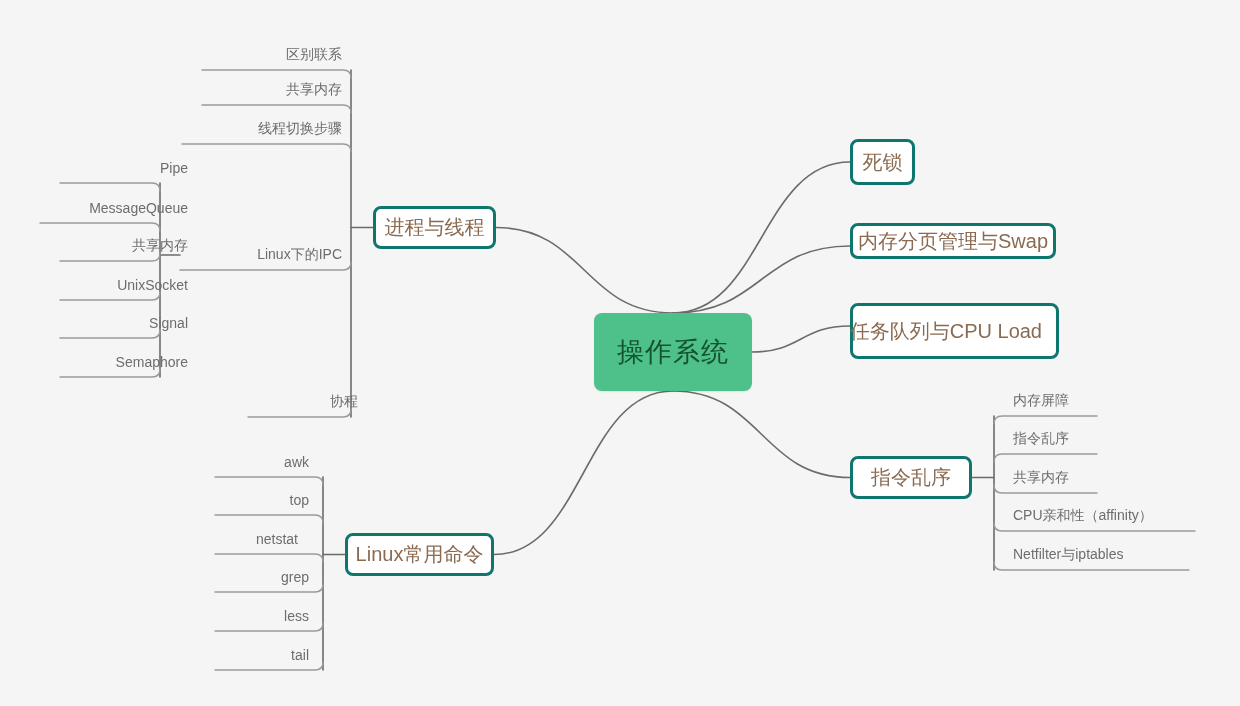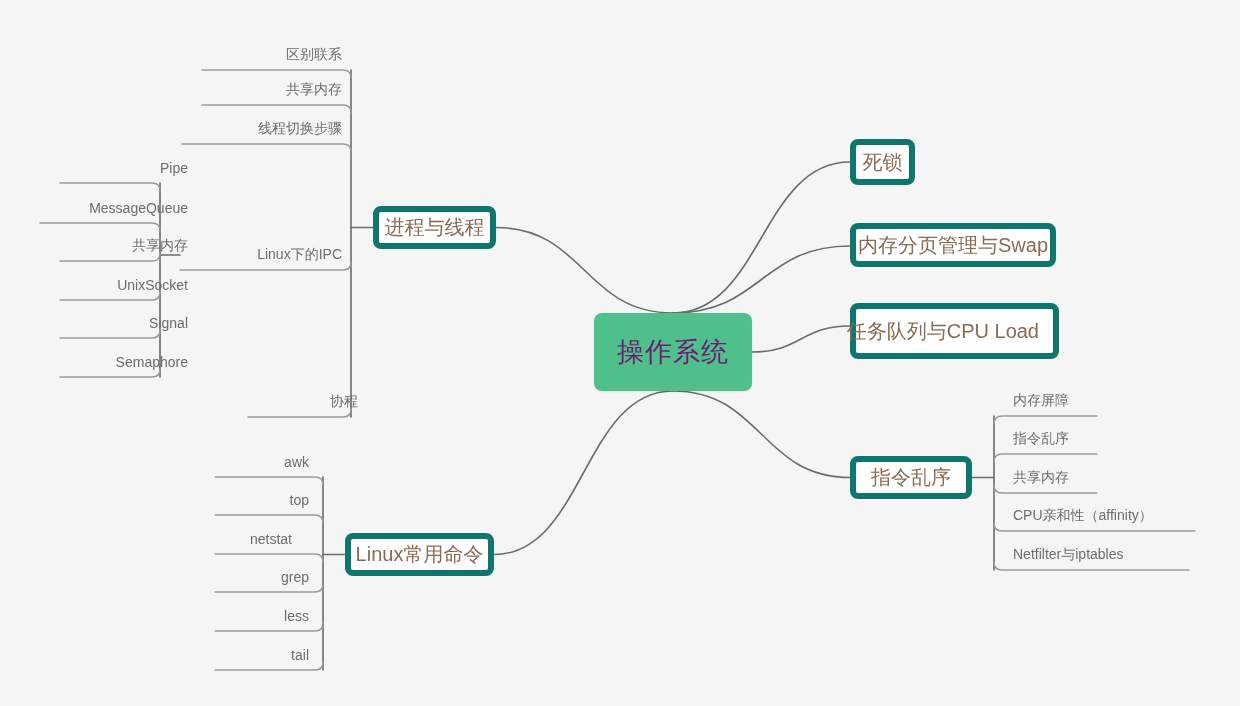--- a/index.html
+++ b/index.html
@@ -28,31 +28,31 @@
     position: absolute;
     box-sizing: border-box;
     display: flex;
     align-items: center;
     justify-content: center;
     white-space: nowrap;
   }
   
   .root {
     background: #4ec08a;
-    color: #701a75;
+    color: #14532d;
     border-radius: 8px;
     font-size: 27px;
     letter-spacing: 1px;
     padding: 0 20px;
     box-shadow: 0 1px 2px rgba(0,0,0,0.08);
   }
   
   .boxed {
     background: #ffffff;
-    border: 6px solid #0f766e;
+    border: 3px solid #0f766e;
     border-radius: 8px;
     color: #8a6b52;
     font-size: 20px;
     padding: 0 14px;
   }
   
   .leaf {
     color: #6d6d6d;
     font-size: 14px;
     background: transparent;
@@ -146,36 +146,36 @@
       </div>
       <div class="node boxed" style="left: 345px; top: 533px; width: 149px; height: 43px;">
         <span>Linux常用命令</span>
       </div>
       <div class="node leaf align-right" style="left: 215px; top: 447px; width: 100px; height: 30px;">
         <span>awk</span>
       </div>
       <div class="node leaf align-right" style="left: 215px; top: 485px; width: 100px; height: 30px;">
         <span>top</span>
       </div>
-      <div class="node leaf align-right" style="left: 221px; top: 524px; width: 100px; height: 30px; justify-content: center;">
+      <div class="node leaf align-right" style="left: 204px; top: 524px; width: 100px; height: 30px;">
         <span>netstat</span>
       </div>
       <div class="node leaf align-right" style="left: 215px; top: 562px; width: 100px; height: 30px;">
         <span>grep</span>
       </div>
       <div class="node leaf align-right" style="left: 215px; top: 601px; width: 100px; height: 30px;">
         <span>less</span>
       </div>
       <div class="node leaf align-right" style="left: 215px; top: 640px; width: 100px; height: 30px;">
         <span>tail</span>
       </div>
       <div class="node boxed" style="left: 850px; top: 139px; width: 65px; height: 46px;">
         <span>死锁</span>
       </div>
-      <div class="node boxed" style="left: 850px; top: 223px; width: 206px; height: 44px;">
+      <div class="node boxed" style="left: 850px; top: 223px; width: 206px; height: 36px;">
         <span>内存分页管理与Swap</span>
       </div>
       <div class="node boxed" style="left: 850px; top: 303px; width: 209px; height: 56px; justify-content: flex-end;">
         <span>任务队列与CPU Load</span>
       </div>
       <div class="node boxed" style="left: 850px; top: 456px; width: 122px; height: 43px;">
         <span>指令乱序</span>
       </div>
       <div class="node leaf align-left" style="left: 1007px; top: 386px; width: 90px; height: 30px;">
         <span>内存屏障</span>

